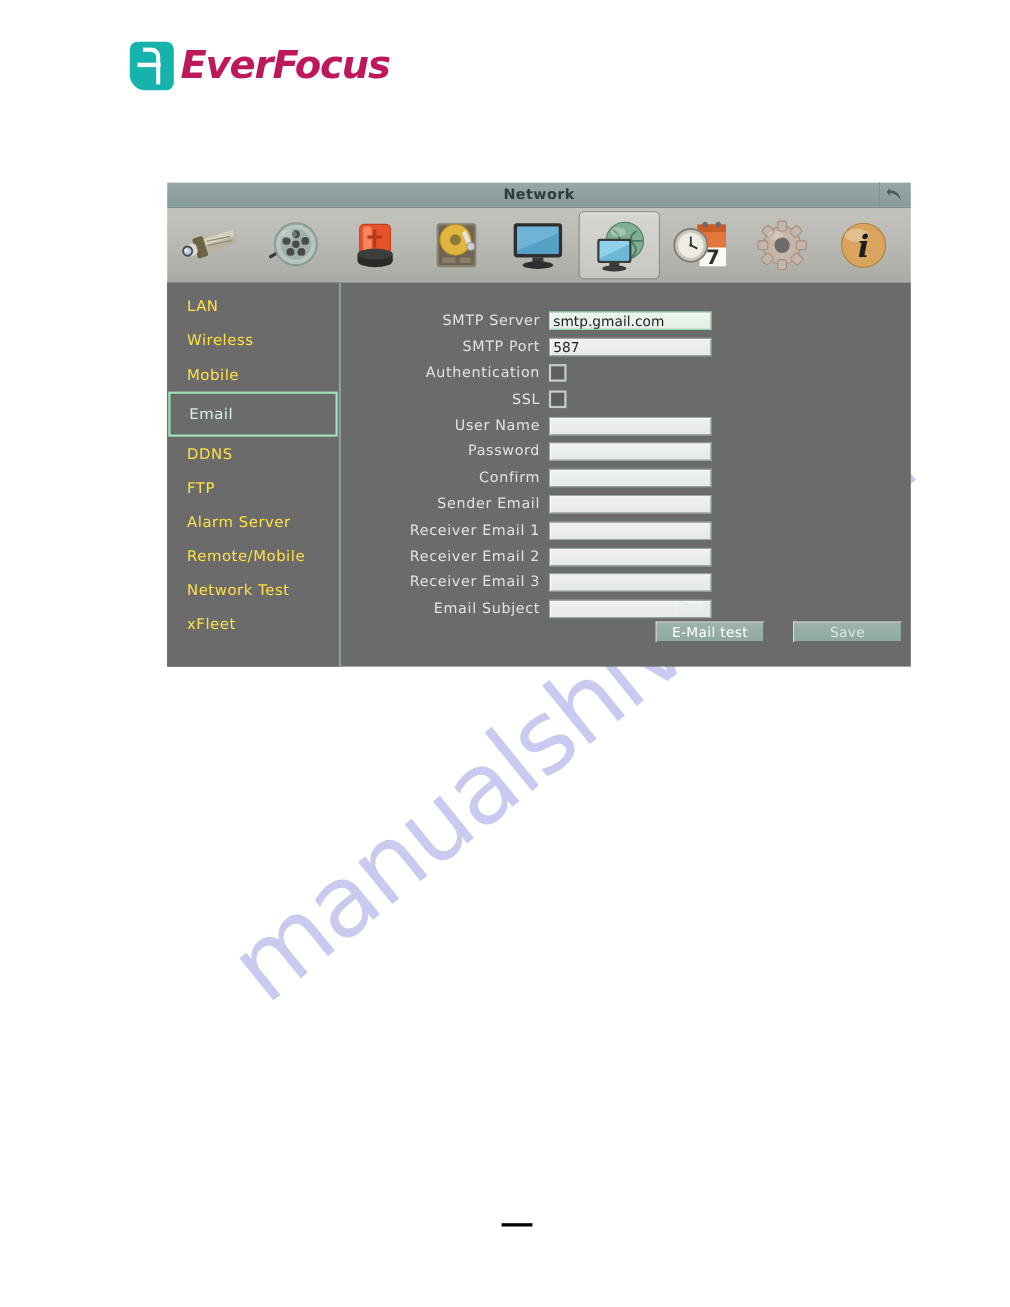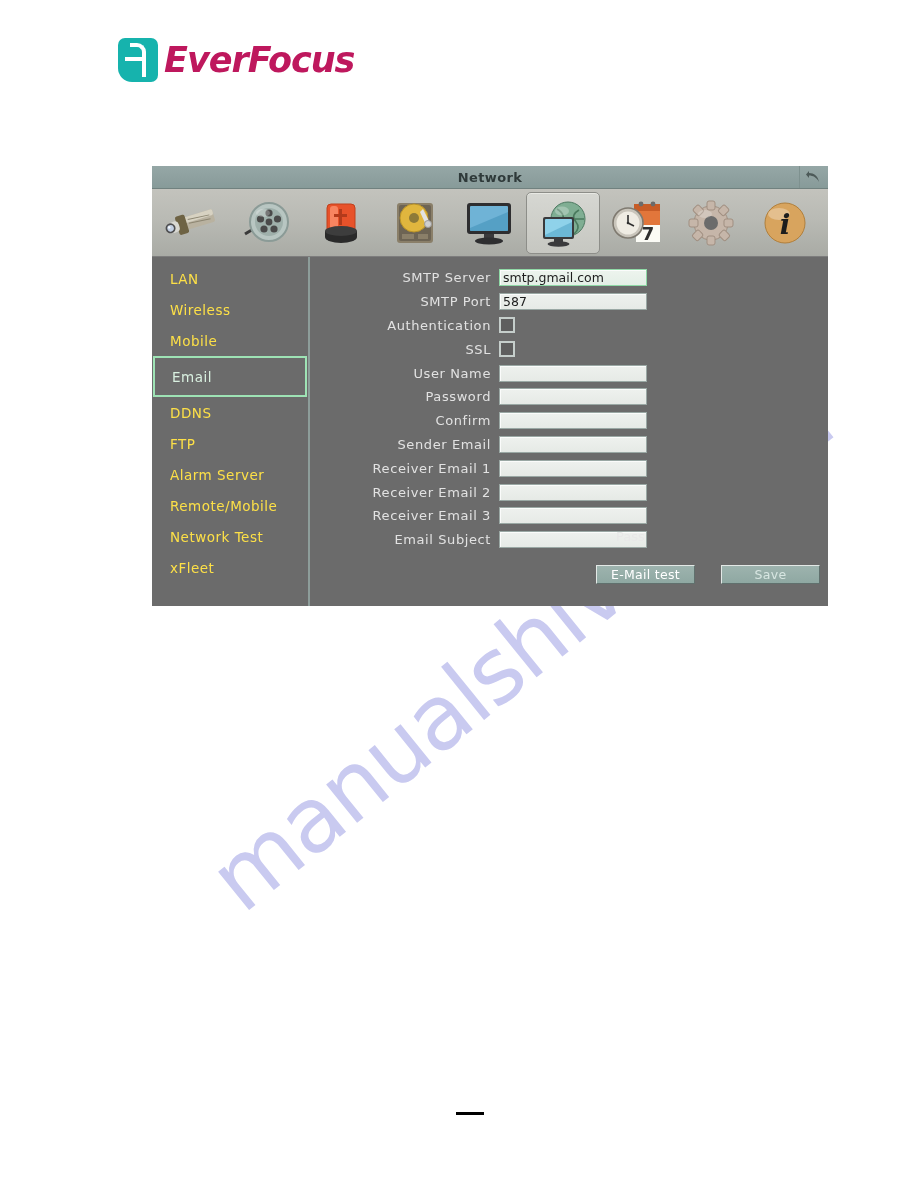--- a/index.html
+++ b/index.html
@@ -155,21 +155,21 @@
     border:2px solid #9ee3b5;
     color:#d9f0e0;
     margin:0 1px;
     height:41px;
   }
 
   
   .form{
     flex:1;
     position:relative;
-    padding-top:9px;
+    padding-top:23px;
     box-sizing:border-box;
   }
   .row{
     height:23.8px;
     display:flex; align-items:center;
   }
   .lbl{
     width:189px;
     text-align:right;
     padding-right:8px;
@@ -198,21 +198,21 @@
   }
   .chk{
     width:16px; height:16px;
     background:#5e5e5e;
     border:2px solid #c5cecb;
     box-sizing:border-box;
   }
 
   .status{
     position:absolute;
-    left:306px; top:272px;
+    left:306px; top:288px;
     font-size:13px;
     color:#e8e8e8;
   }
   .btnrow{
     position:absolute;
     left:268px; top:308px;
     display:flex; gap:26px;margin-left:18px;
   }
   .btn{
     width:99px; height:19px;

